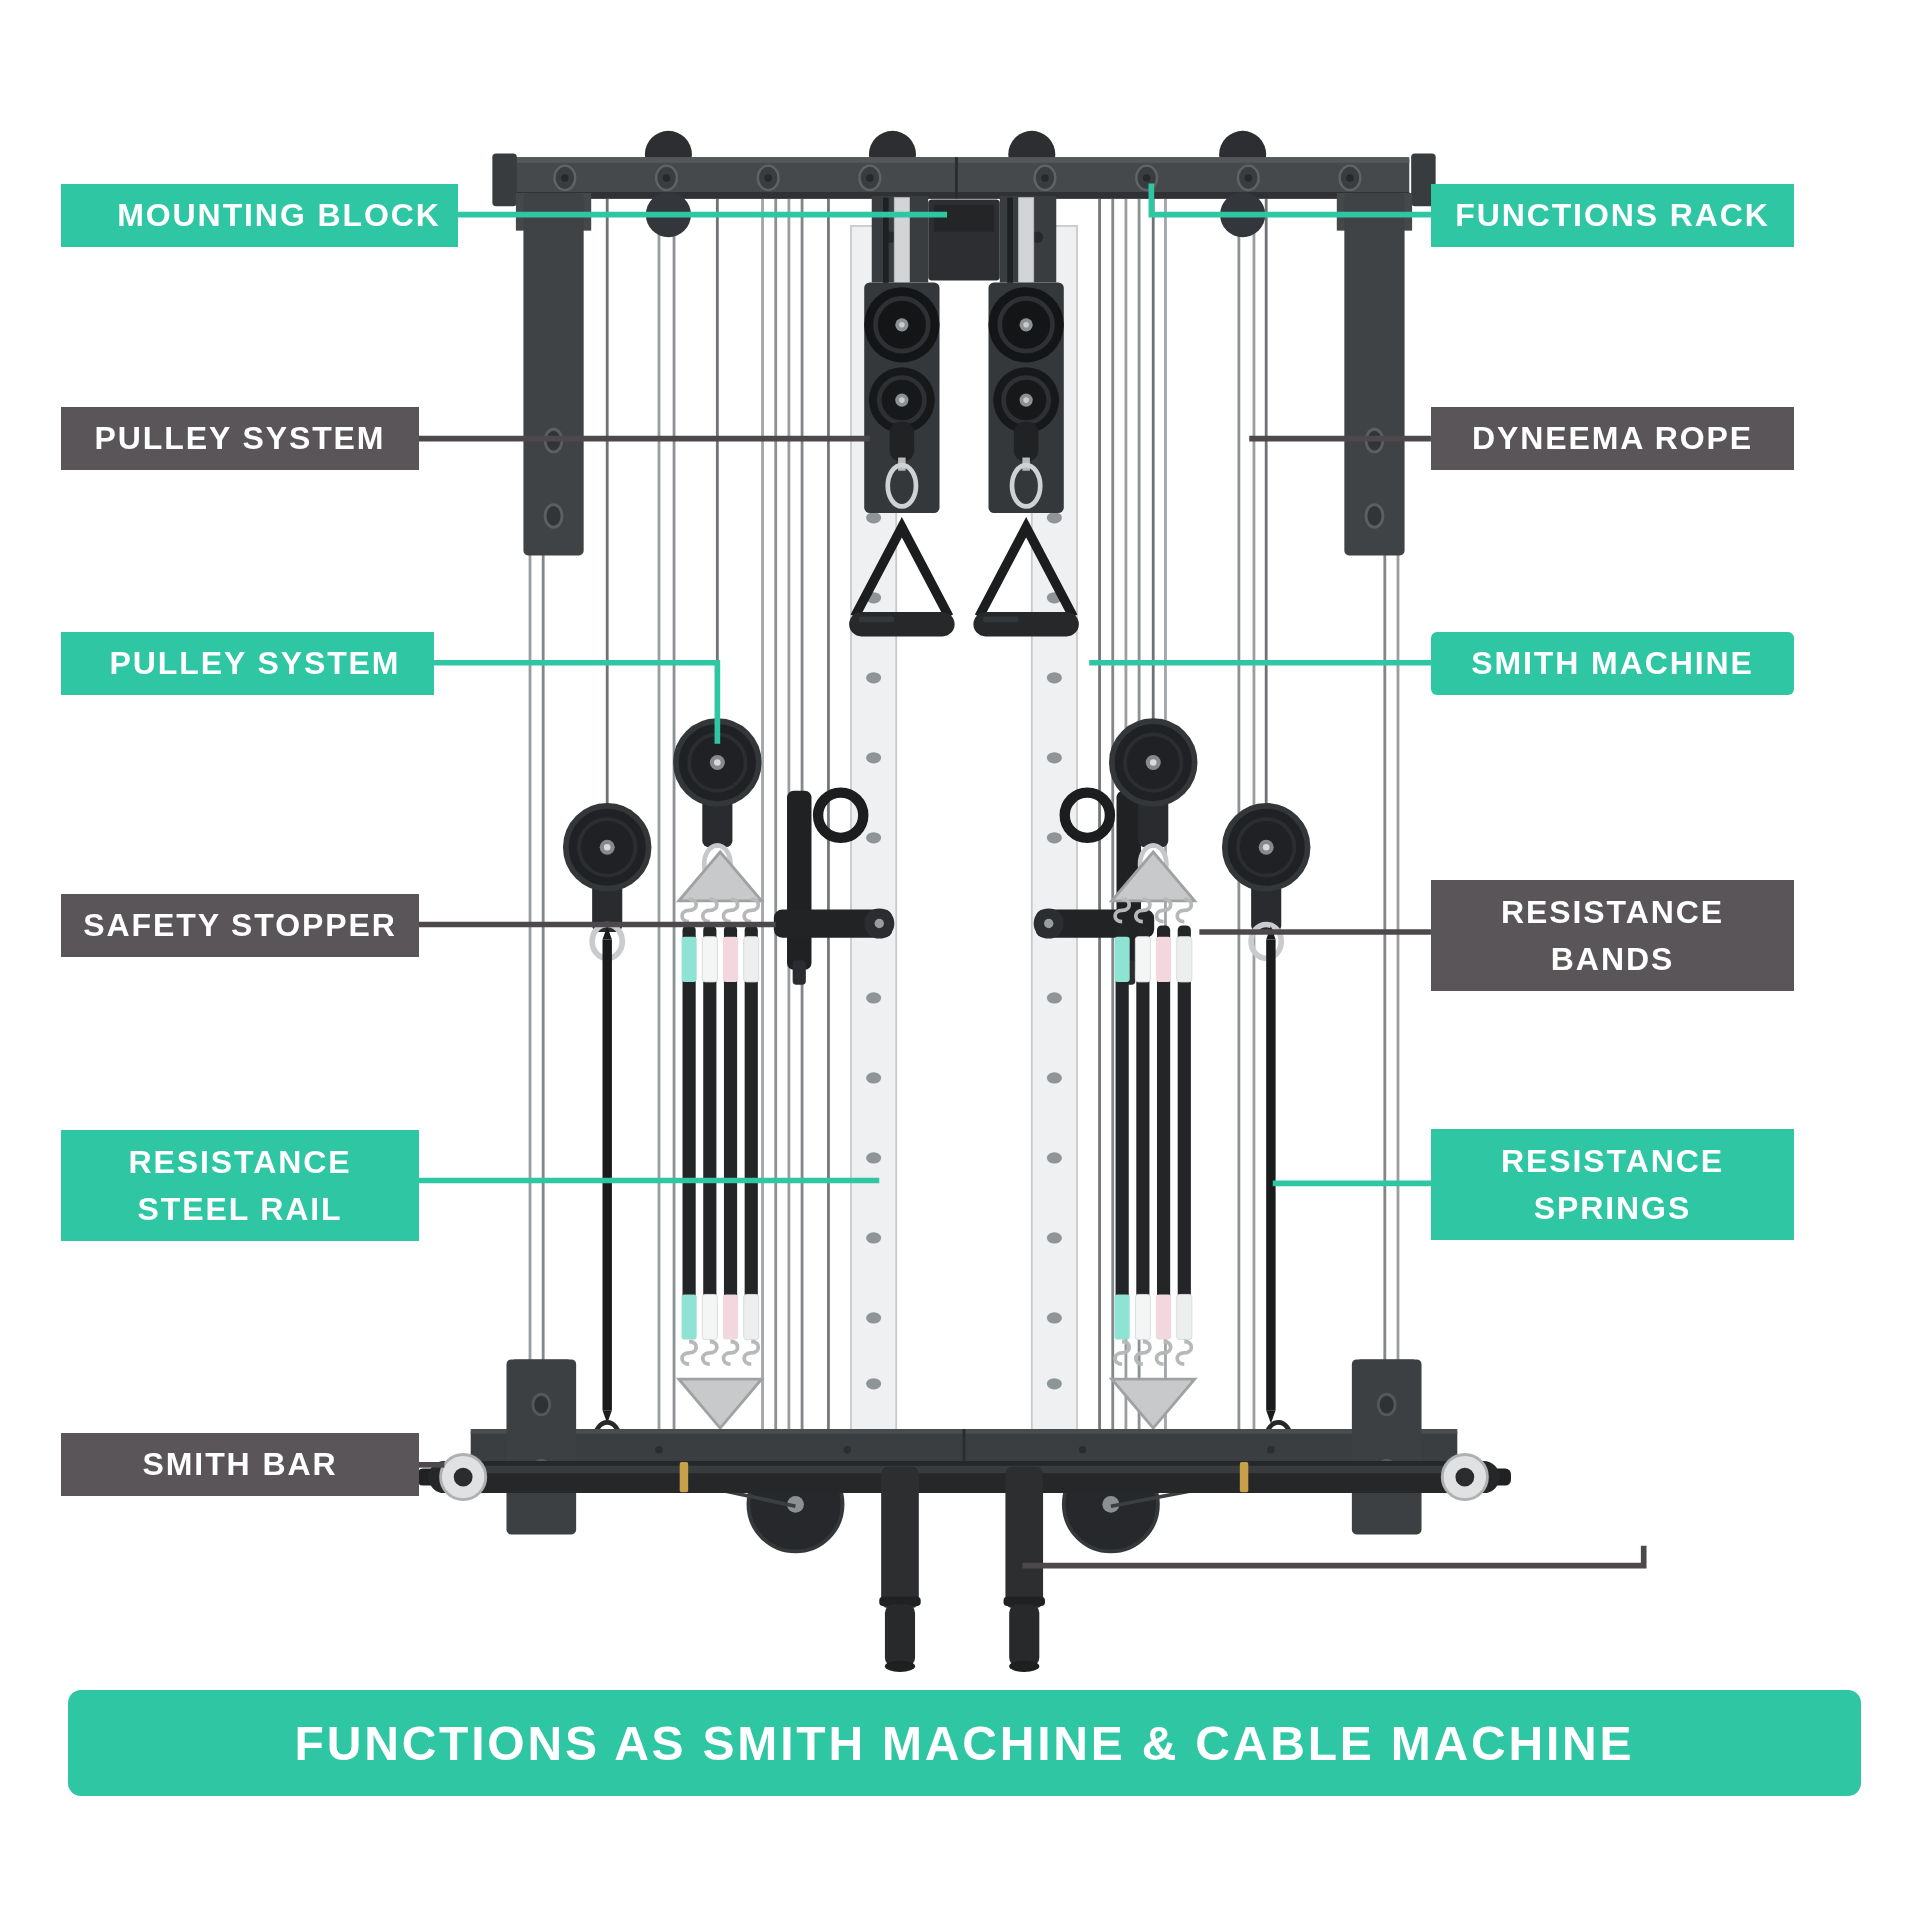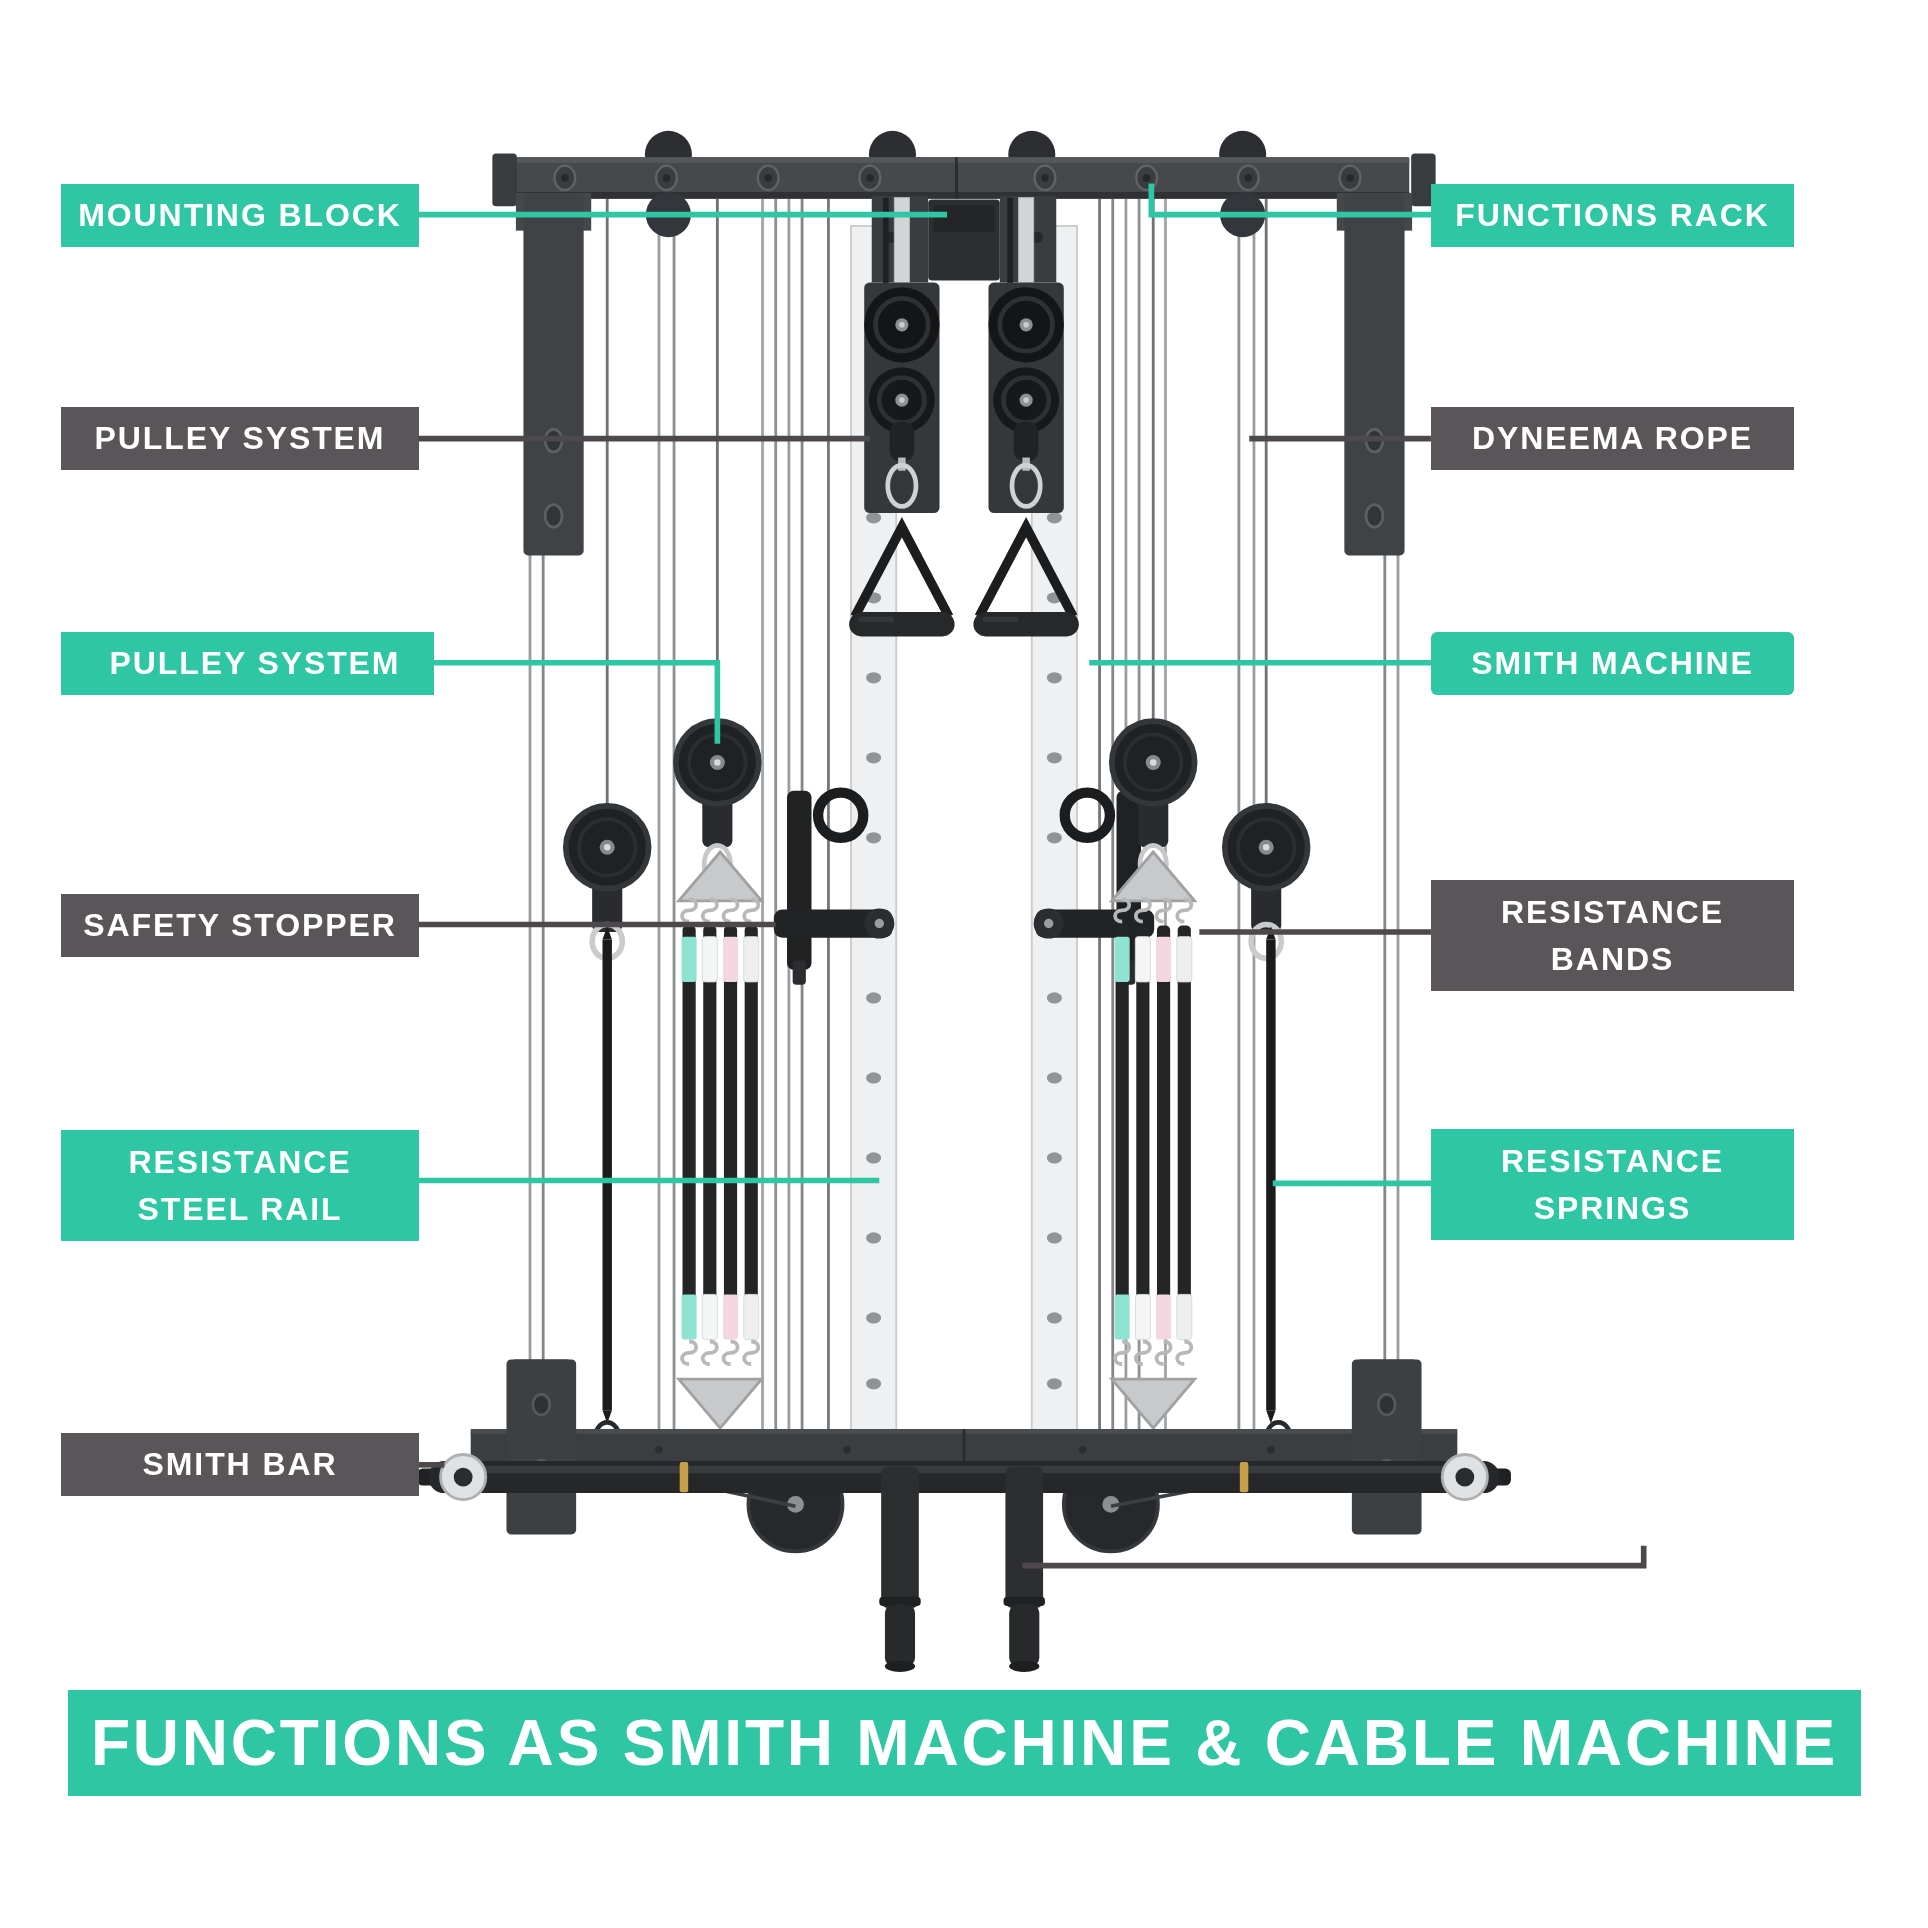--- a/index.html
+++ b/index.html
@@ -11,37 +11,37 @@
   #machine-svg{z-index:1;}
   #leader-svg{z-index:2;}
   .label{
     position:absolute;z-index:3;display:flex;flex-direction:column;justify-content:center;
     align-items:center;color:#ffffff;font-weight:bold;font-size:32px;letter-spacing:1.9px;
     text-align:center;line-height:47px;white-space:nowrap;
   }
   .variant-teal{background:#2EC6A3;}
   .variant-dark{background:#5A5558;}
   
-  #lbl-mounting-block       {left:61px;  top:184px;  width:358px; height:63px;}
+  #lbl-mounting-block       {left:61px;  top:184px;  width:358px; height:63px;padding-left:39px;}
   #lbl-cable-system         {left:61px;  top:407px;  width:358px; height:63px;}
   #lbl-pulley-system        {left:61px;  top:632px;  width:358px; height:63px;padding-left:15px;}
   #lbl-safety-stopper       {left:61px;  top:894px;  width:358px; height:63px;}
   #lbl-adjustable-steel-rail{left:61px;  top:1130px; width:358px; height:111px;}
   #lbl-smith-bar            {left:61px;  top:1433px; width:358px; height:63px;}
   
   #lbl-foldable-rack        {left:1431px;top:184px;  width:363px; height:63px;}
   #lbl-dyneema-rope         {left:1431px;top:407px;  width:363px; height:63px;}
   #lbl-smith-machine        {left:1431px;top:632px;  width:363px; height:63px;border-radius:6px;}
   #lbl-resistance-bands     {left:1431px;top:880px;  width:363px; height:111px;}
   #lbl-resistance-springs   {left:1431px;top:1129px; width:363px; height:111px;}
   #lbl-supporting-legs      {left:1431px;top:1433px; width:363px; height:111px;}
   #banner{
     position:absolute;z-index:3;left:68px;top:1690px;width:1793px;height:106px;
     background:#2EC6A3;color:#ffffff;display:flex;align-items:center;justify-content:center;
-    font-weight:bold;font-size:64px;letter-spacing:2.8px;white-space:nowrap;
+    font-weight:bold;font-size:48px;letter-spacing:2.8px;white-space:nowrap;border-radius:13px;
   }
   .leader{fill:none;stroke-width:6px;}
   .leader.teal{stroke:#2EC6A3;}
   .leader.dark{stroke:#4C484B;}
 </style>
 </head>
 <body>
 
 <div id="stage">
 

